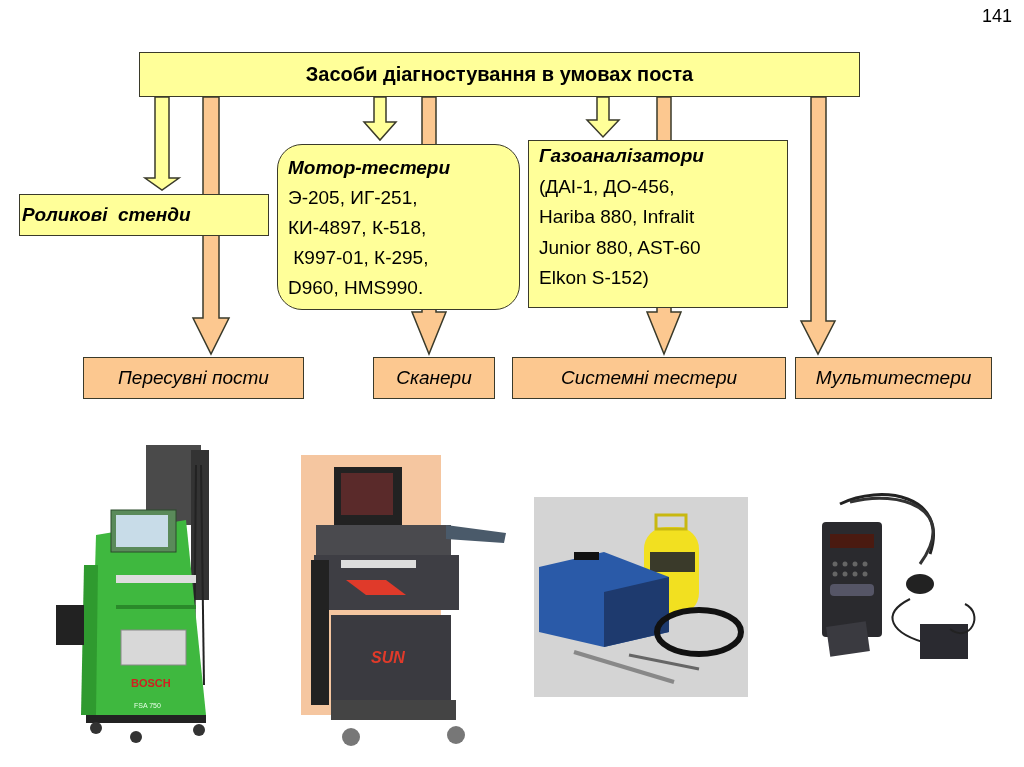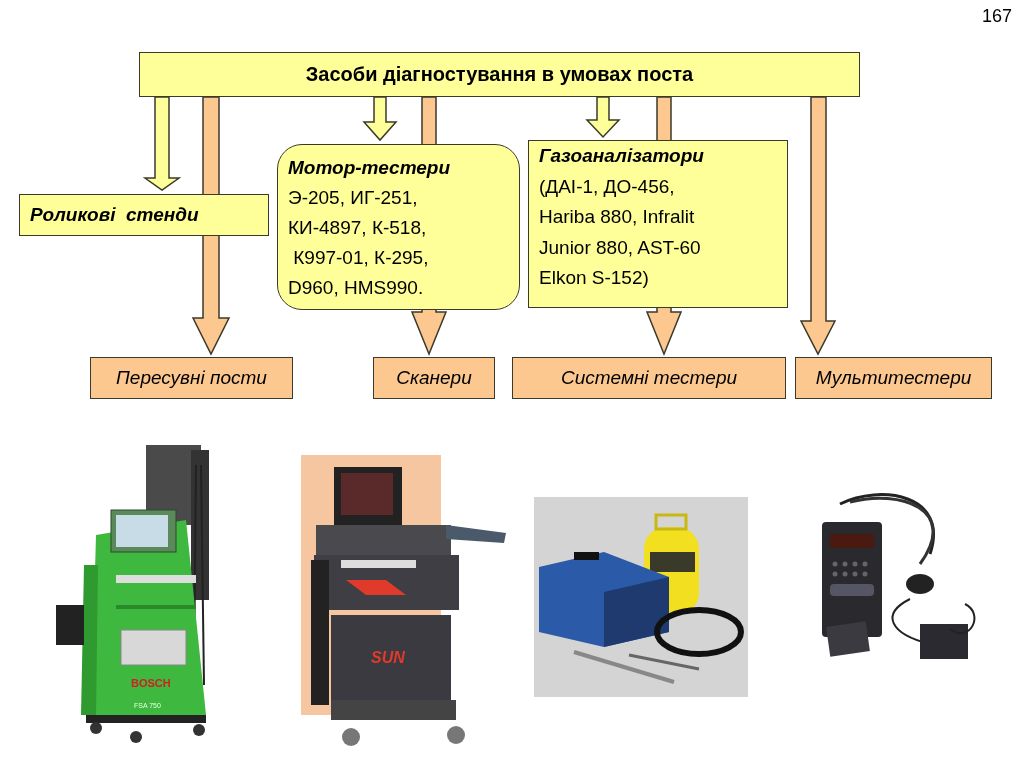--- a/index.html
+++ b/index.html
@@ -7,39 +7,39 @@
            font-family: "Liberation Sans", "DejaVu Sans", sans-serif; color: #000; }
     .page-number { position: absolute; right: 12px; top: 6px; font-size: 18px; }
     svg.arrows { position: absolute; left: 0; top: 0; }
     .box { position: absolute; box-sizing: border-box; border: 1.5px solid #3a3a2a; }
     .yellow { background: #ffff99; }
     .orange { background: #fcc890; }
     .title-box { left: 139px; top: 52px; width: 721px; height: 45px;
                  display: flex; align-items: center; justify-content: center;
                  font-weight: bold; font-size: 20px; }
     .roller { left: 19px; top: 194px; width: 250px; height: 42px;
-              display: flex; align-items: center; padding-left: 10px;
+              display: flex; align-items: center; padding-left: 2px;
               font-weight: bold; font-style: italic; font-size: 19px; }
     .motor { left: 277px; top: 144px; width: 243px; height: 166px;
              padding: 8px 10px; font-size: 19px; line-height: 30px; border-radius: 25px; }
     .gas { left: 528px; top: 140px; width: 260px; height: 168px;
            padding: 0 10px; font-size: 19px; line-height: 30.5px; }
     .hdr { font-weight: bold; font-style: italic; }
     .bottom { top: 357px; height: 42px; display: flex; align-items: center; justify-content: center;
               font-style: italic; font-size: 19px; }
-    .b1 { left: 90px; width: 203px; }
+    .b1 { left: 83px; width: 221px; }
     .b2 { left: 373px; width: 122px; }
     .b3 { left: 512px; width: 274px; }
     .b4 { left: 795px; width: 197px; }
     .photo { position: absolute; }
   </style>
 </head>
 <body>
 
-<div class="page-number">167</div>
+<div class="page-number">141</div>
 
 <svg class="arrows" width="1024" height="767">
   <g stroke="#3a3a2a" stroke-width="1.5" stroke-linejoin="miter">
 
     <polygon fill="#ffff99" points="155,97 169,97 169,178 179,178 162,190 145,178 155,178"></polygon>
 
     <polygon fill="#fcc890" points="203,97 219,97 219,318 229,318 211,354 193,318 203,318"></polygon>
 
     <polygon fill="#ffff99" points="374,97 386,97 386,122 396,122 380,140 364,122 374,122"></polygon>
 

